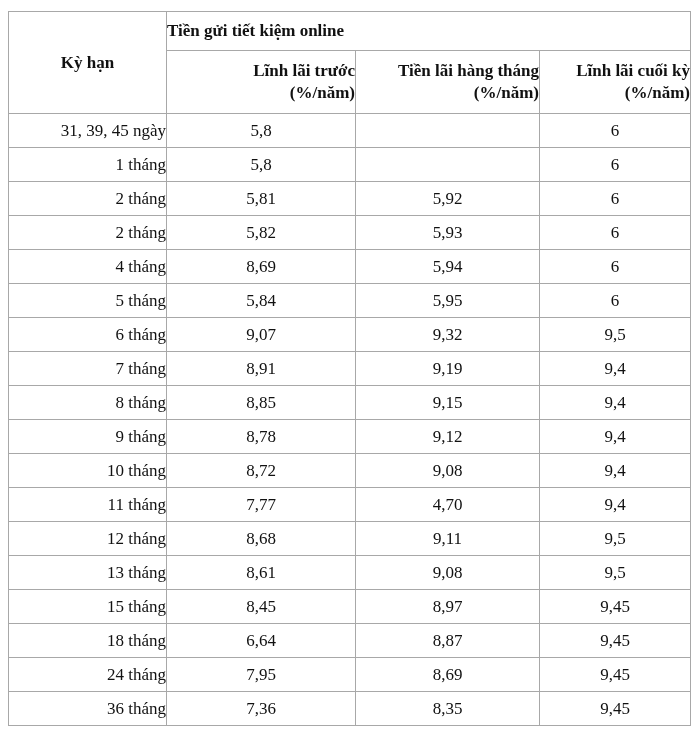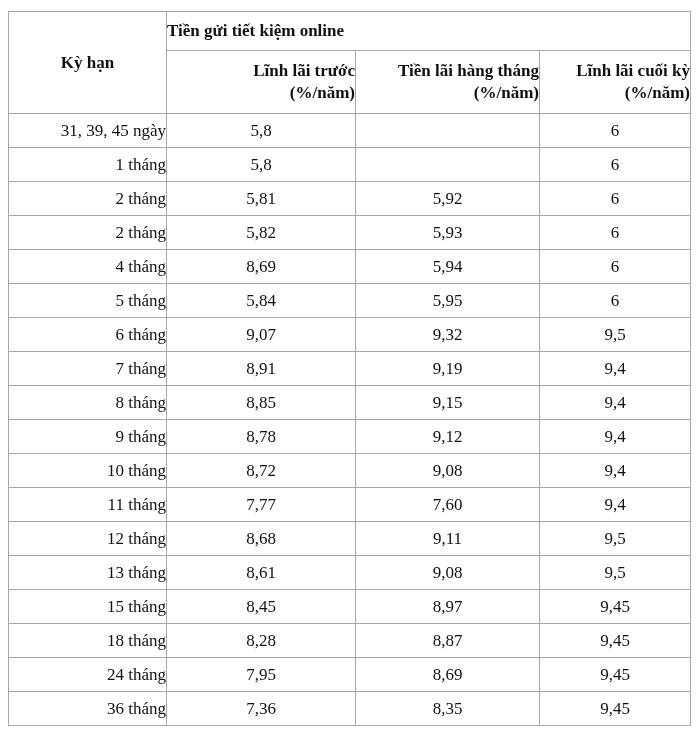--- a/index.html
+++ b/index.html
@@ -118,21 +118,21 @@
       </tr>
       <tr>
         <td class="term">10 tháng</td>
         <td class="num">8,72</td>
         <td class="num">9,08</td>
         <td class="num">9,4</td>
       </tr>
       <tr>
         <td class="term">11 tháng</td>
         <td class="num">7,77</td>
-        <td class="num">7,60</td>
+        <td class="num">4,70</td>
         <td class="num">9,4</td>
       </tr>
       <tr>
         <td class="term">12 tháng</td>
         <td class="num">8,68</td>
         <td class="num">9,11</td>
         <td class="num">9,5</td>
       </tr>
       <tr>
         <td class="term">13 tháng</td>
@@ -141,21 +141,21 @@
         <td class="num">9,5</td>
       </tr>
       <tr>
         <td class="term">15 tháng</td>
         <td class="num">8,45</td>
         <td class="num">8,97</td>
         <td class="num">9,45</td>
       </tr>
       <tr>
         <td class="term">18 tháng</td>
-        <td class="num">8,28</td>
+        <td class="num">6,64</td>
         <td class="num">8,87</td>
         <td class="num">9,45</td>
       </tr>
       <tr>
         <td class="term">24 tháng</td>
         <td class="num">7,95</td>
         <td class="num">8,69</td>
         <td class="num">9,45</td>
       </tr>
       <tr>

